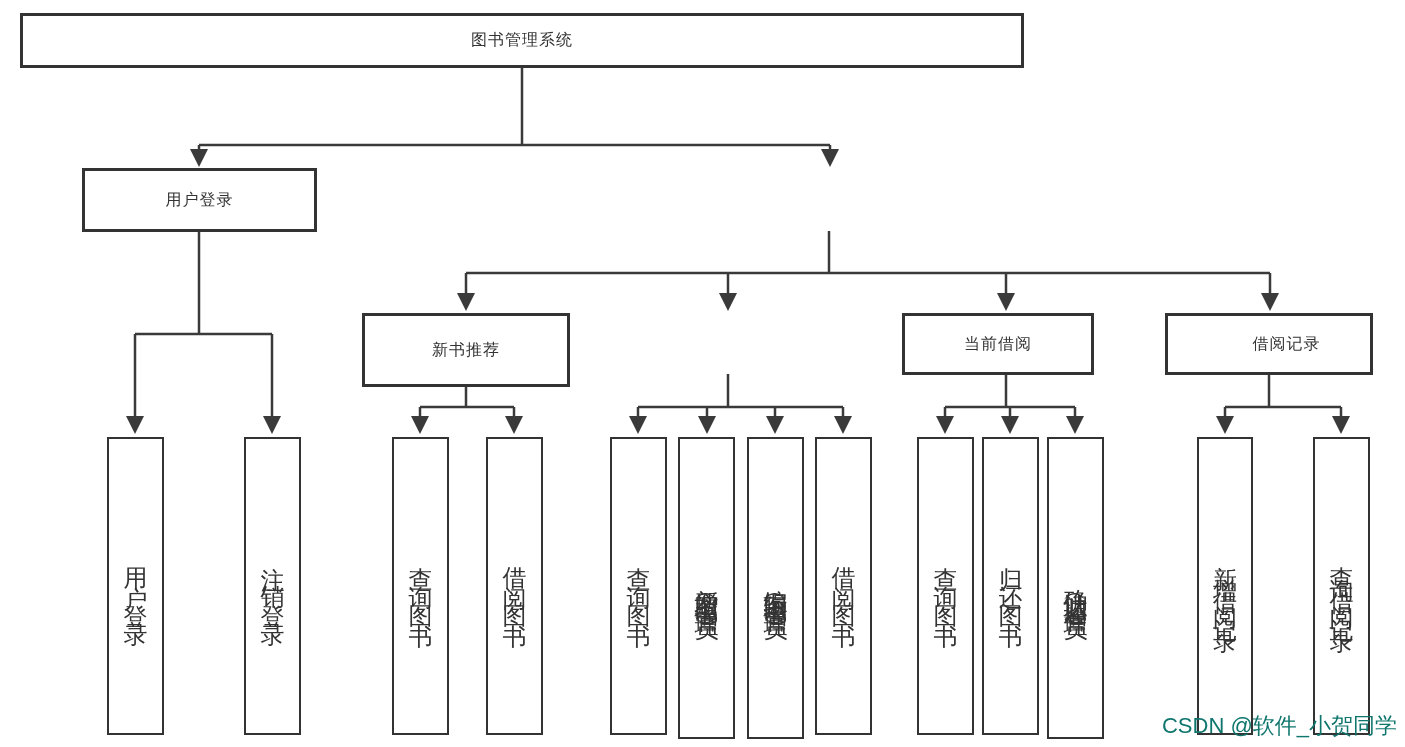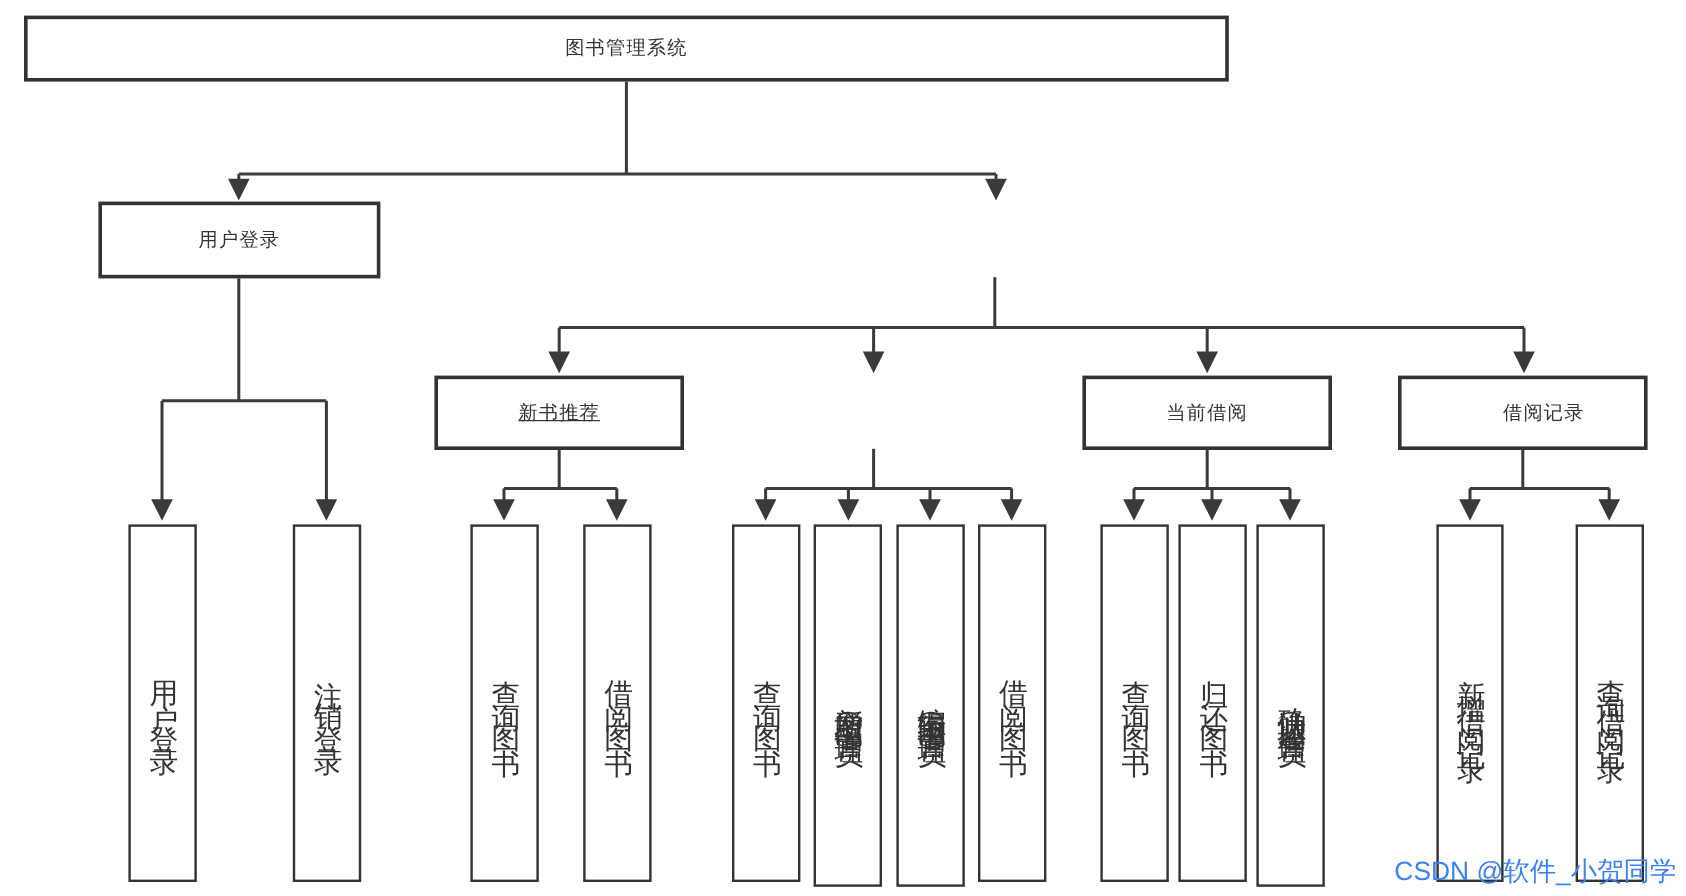--- a/index.html
+++ b/index.html
@@ -42,21 +42,21 @@
     white-space: nowrap;
   }
   .ls4 { letter-spacing: 19px; }
   .ls6 { letter-spacing: 13px; }
   .ls9 { letter-spacing: 4px; }
   .watermark {
     position: absolute;
     right: 8px;
     bottom: 6px;
     font-size: 22px;
-    color: #3b82f6;
+    color: #0f766e;
     white-space: nowrap;
     margin-top: 48px;
   }
 </style>
 </head>
 <body>
 
 <div class="canvas">
 
   <svg class="connector-layer" viewBox="0 0 1405 747" xmlns="http://www.w3.org/2000/svg" fill="none" stroke="#3a3a3a" stroke-width="2.5">
@@ -136,24 +136,24 @@
   </svg>
 
   <div class="node" style="left:20px; top:13px; width:1004px; height:55px;">
     <span class="h-label">图书管理系统</span>
   </div>
 
   <div class="node" style="left:82px; top:168px; width:235px; height:64px;">
     <span class="h-label">用户登录</span>
   </div>
 
-  <div class="node" style="left:362px; top:313px; width:208px; height:62px;text-decoration:underline;">
+  <div class="node" style="left:362px; top:313px; width:208px; height:74px;">
     <span class="h-label">新书推荐</span>
   </div>
-  <div class="node" style="left:902px; top:313px; width:208px; height:62px;justify-content:center;">
+  <div class="node" style="left:902px; top:313px; width:192px; height:62px;justify-content:center;">
     <span class="h-label">当前借阅</span>
   </div>
   <div class="node" style="left:1165px; top:313px; width:208px; height:62px;padding-left:35px;">
     <span class="h-label">借阅记录</span>
   </div>
 
   <div class="node leaf" style="left:107px; top:437px; width:57px; height:298px;">
     <span class="v-label ls4">用户登录</span>
   </div>
   <div class="node leaf" style="left:244px; top:437px; width:57px; height:298px;">

